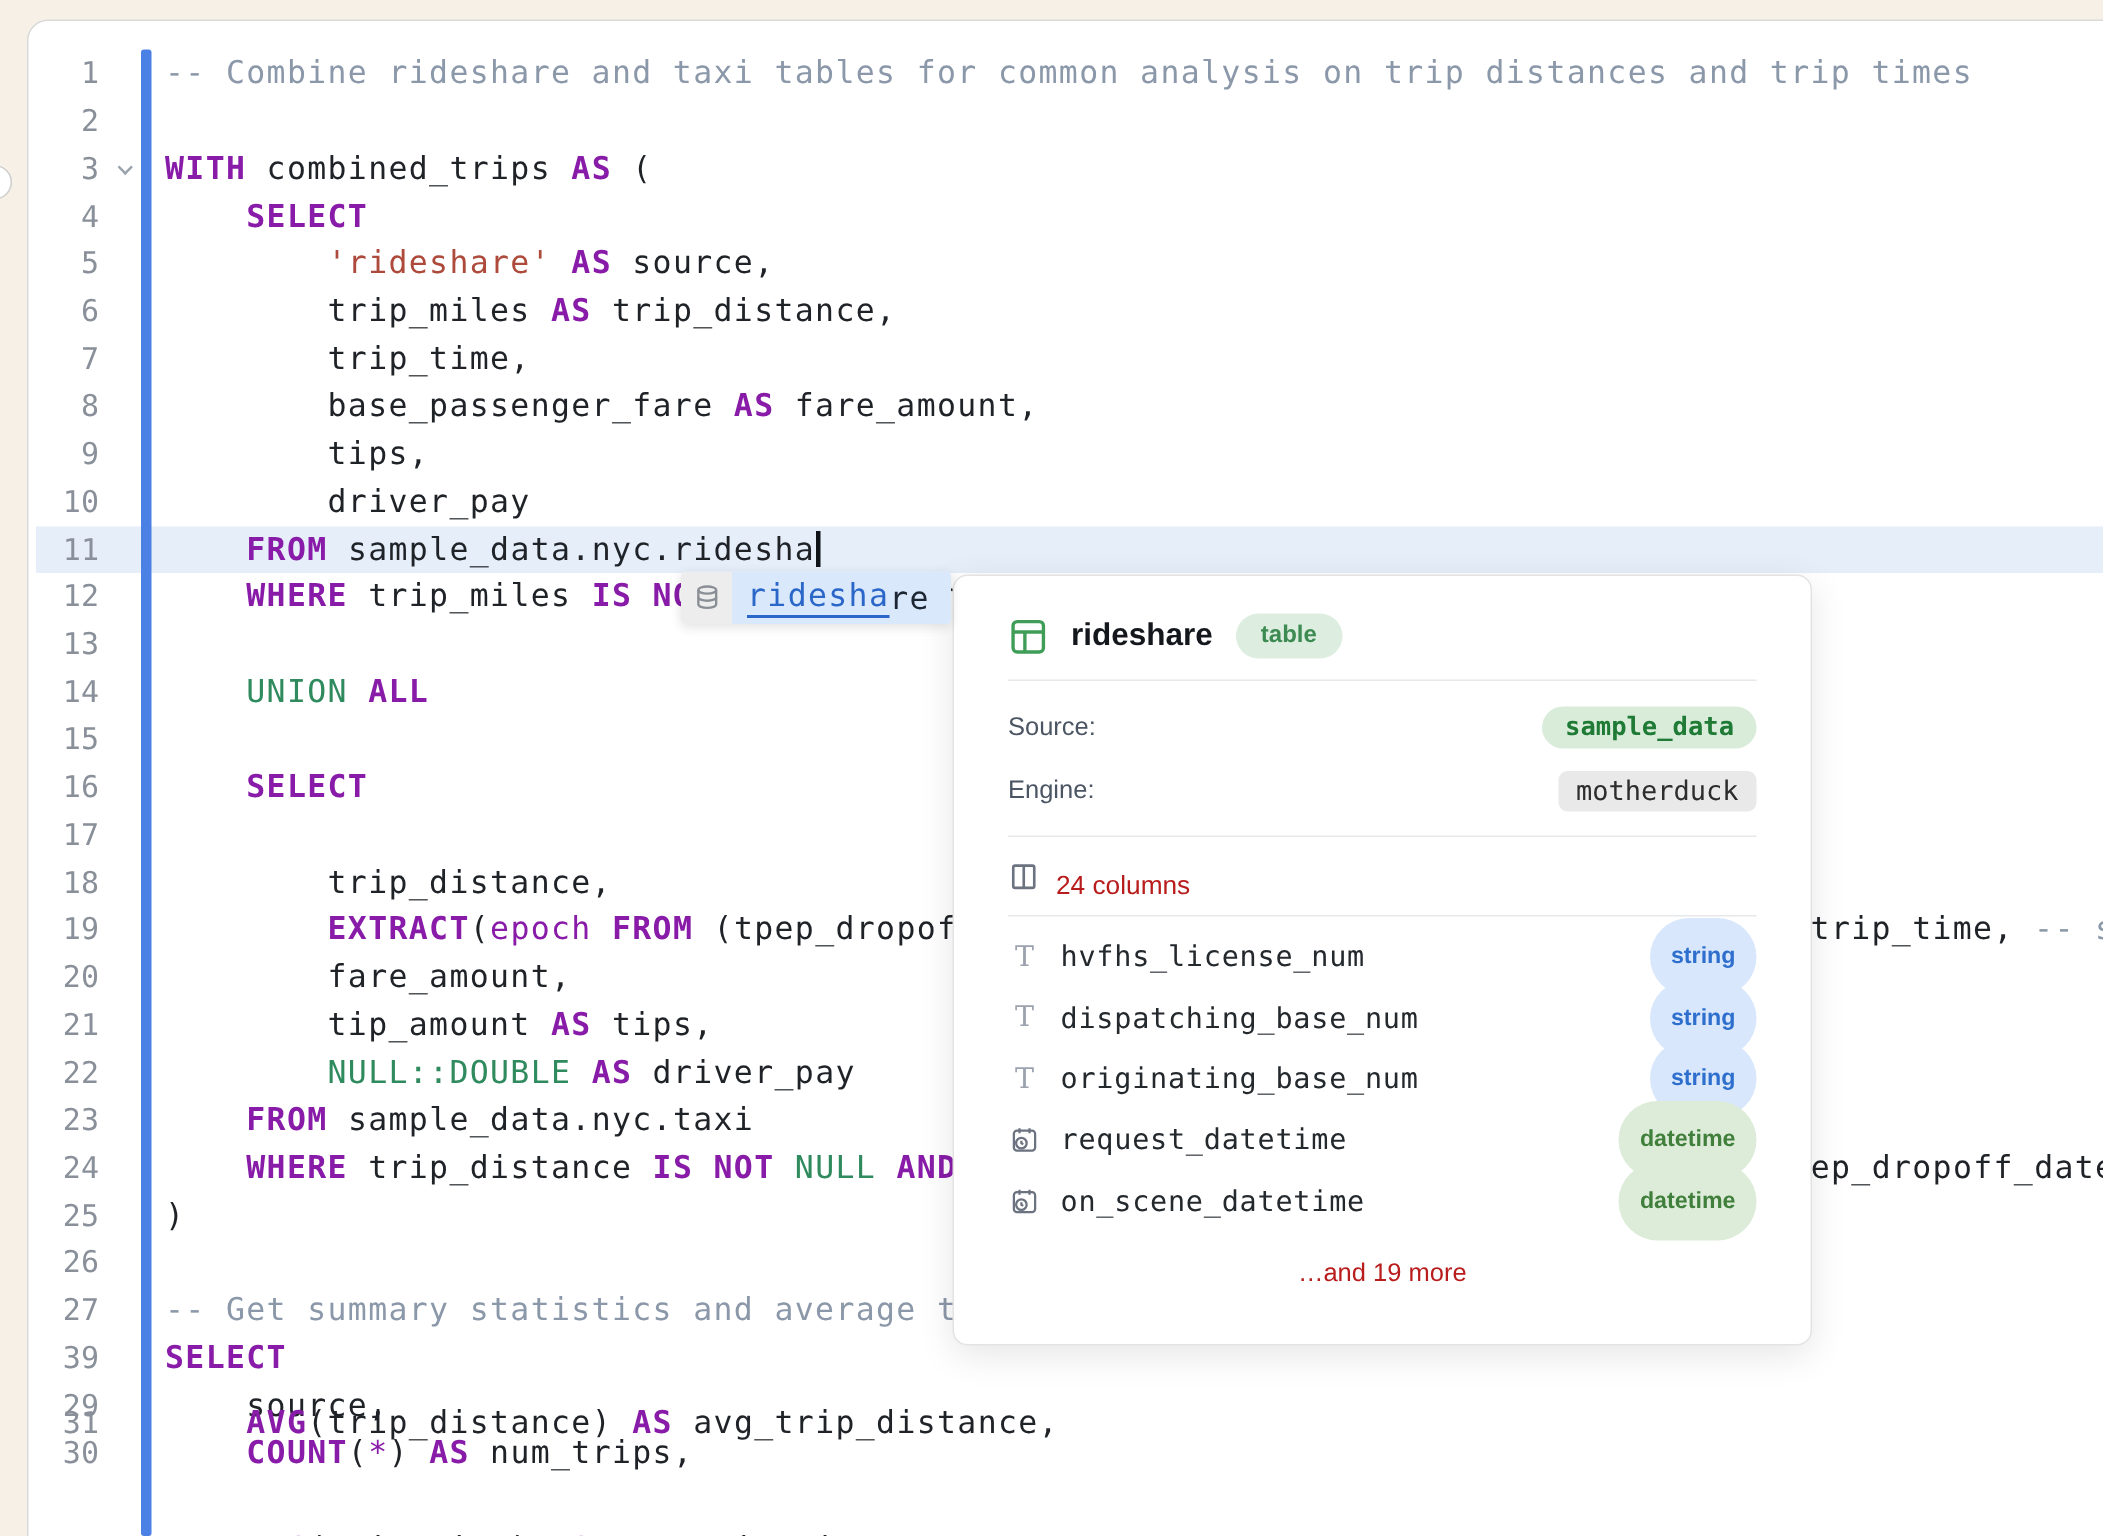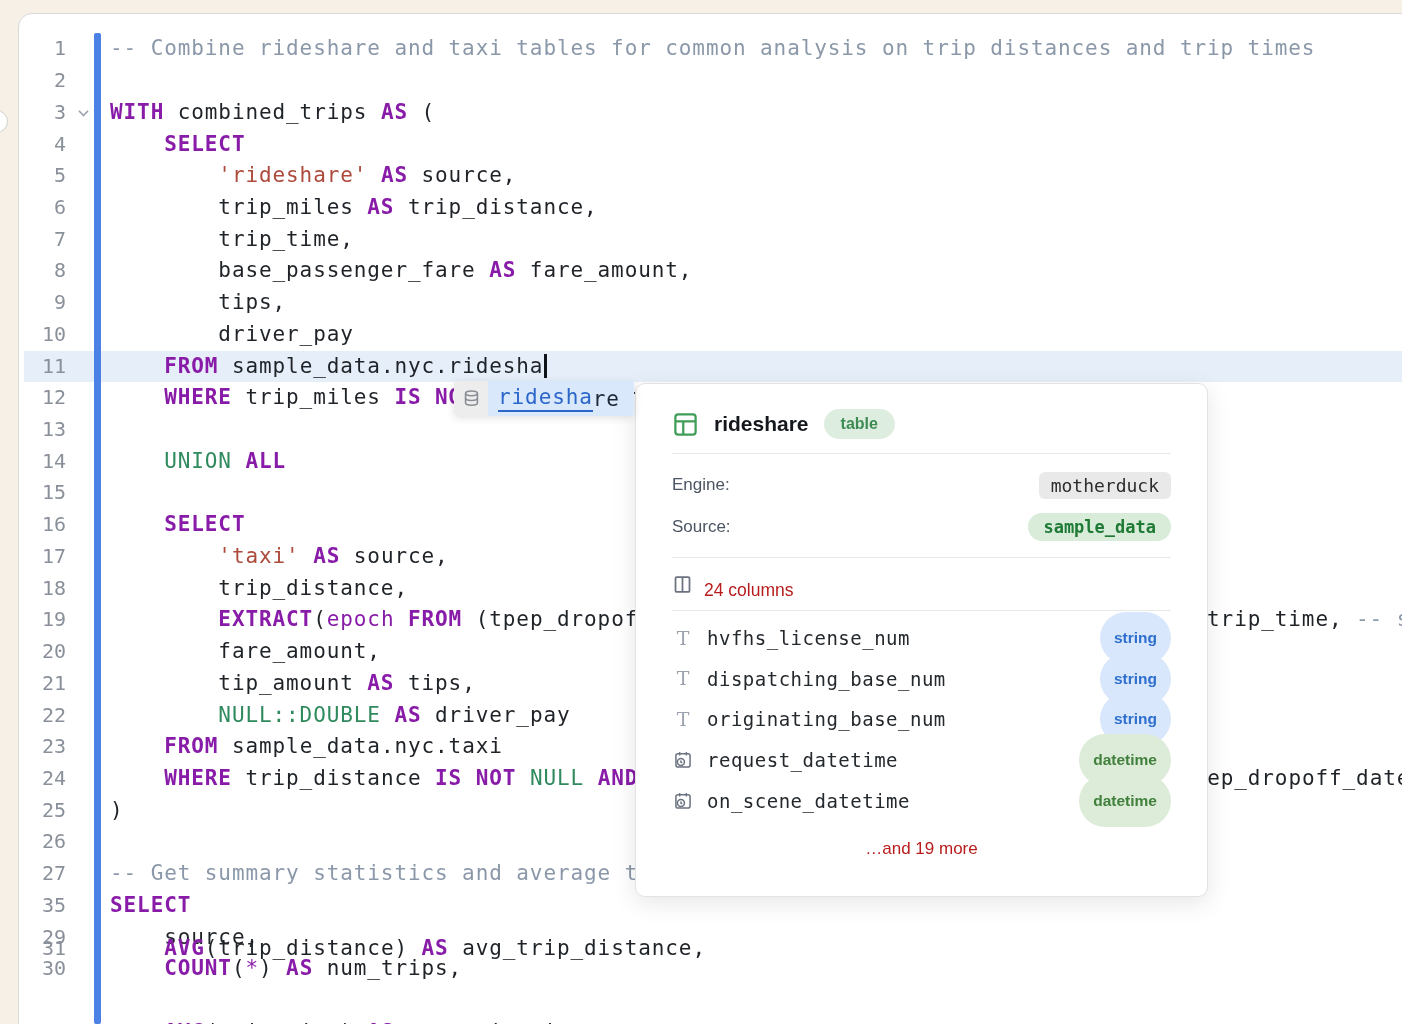--- a/index.html
+++ b/index.html
@@ -175,21 +175,20 @@
       <div class="code-row" style="top: 477.48px;">
         <div class="line-num">15</div>
         <div class="code-text"></div>
       </div>
       <div class="code-row" style="top: 509.2px;">
         <div class="line-num">16</div>
         <div class="code-text"><span class="tok-pl">    </span><span class="tok-kw">SELECT</span></div>
       </div>
       <div class="code-row" style="top: 540.92px;">
         <div class="line-num">17</div>
-        <div class="code-text"><span class="tok-pl">        </span><span class="tok-str">'taxi'</span><span class="tok-pl"> </span><span class="tok-kw">AS</span><span class="tok-pl"> source,</span></div>
       </div>
       <div class="code-row" style="top: 572.64px;">
         <div class="line-num">18</div>
         <div class="code-text"><span class="tok-pl">        trip_distance,</span></div>
       </div>
       <div class="code-row" style="top: 604.36px;">
         <div class="line-num">19</div>
         <div class="code-text"><span class="tok-pl">        </span><span class="tok-kw">EXTRACT</span><span class="tok-pl">(</span><span class="tok-kw2">epoch</span><span class="tok-pl"> </span><span class="tok-kw">FROM</span><span class="tok-pl"> (tpep_dropoff_datetime - tpep_pickup_datetime))    </span><span class="tok-kw">AS</span><span class="tok-pl"> trip_time, </span><span class="tok-com">-- seconds</span></div>
       </div>
       <div class="code-row" style="top: 636.08px;">
@@ -218,21 +217,21 @@
       </div>
       <div class="code-row" style="top: 826.4px;">
         <div class="line-num">26</div>
         <div class="code-text"></div>
       </div>
       <div class="code-row" style="top: 858.12px;">
         <div class="line-num">27</div>
         <div class="code-text"><span class="tok-com">-- Get summary statistics and average trip metrics by source</span></div>
       </div>
       <div class="code-row" style="top: 889.84px;">
-        <div class="line-num">35</div>
+        <div class="line-num">39</div>
         <div class="code-text"><span class="tok-kw">SELECT</span></div>
       </div>
       <div class="code-row" style="top: 921.56px;">
         <div class="line-num">29</div>
         <div class="code-text"><span class="tok-pl">    source,</span></div>
       </div>
       <div class="code-row" style="top: 953.28px;">
         <div class="line-num">30</div>
         <div class="code-text"><span class="tok-pl">    </span><span class="tok-kw">COUNT</span><span class="tok-pl">(</span><span class="tok-kw2">*</span><span class="tok-pl">) </span><span class="tok-kw">AS</span><span class="tok-pl"> num_trips,</span></div>
       </div>
@@ -270,26 +269,26 @@
         <line x1="10" y1="9.2" x2="10" y2="21"></line>
       </svg>
       <span class="popup-title">rideshare</span>
       <span class="badge-table">table</span>
     </div>
 
     <div class="popup-divider hr1"></div>
 
     <div class="info-rows">
       <div class="info-row">
+        <span class="info-label">Source:</span>
+        <span class="pill-green">sample_data</span>
+      </div>
+      <div class="info-row">
         <span class="info-label">Engine:</span>
         <span class="pill-gray">motherduck</span>
-      </div>
-      <div class="info-row">
-        <span class="info-label">Source:</span>
-        <span class="pill-green">sample_data</span>
       </div>
     </div>
 
     <div class="popup-divider"></div>
 
     <div class="count-row">
       <svg width="21" height="21" viewBox="0 0 24 24" fill="none" stroke="#6b7280" stroke-width="2">
         <rect x="4" y="3.5" width="16" height="17" rx="1.5"></rect>
         <line x1="12" y1="3.5" x2="12" y2="20.5"></line>
       </svg>

